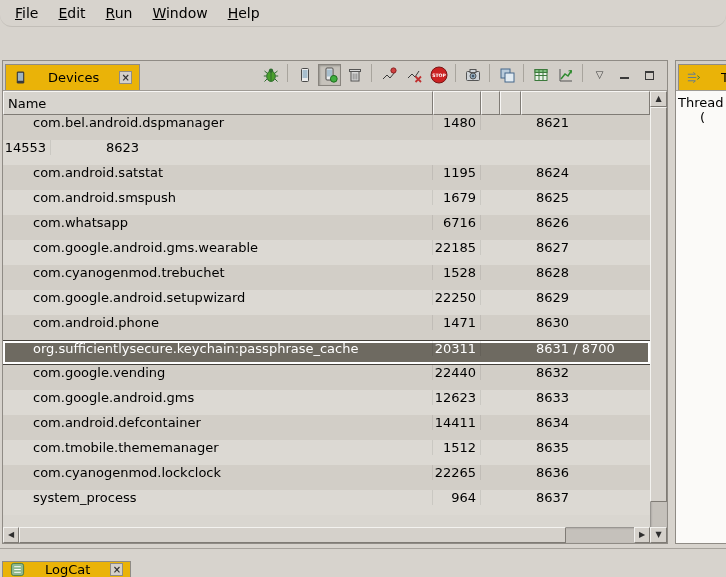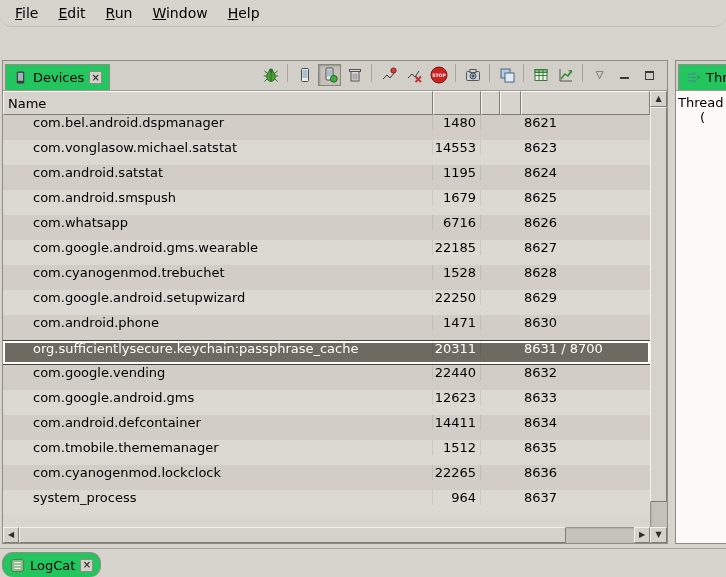--- a/index.html
+++ b/index.html
@@ -23,21 +23,21 @@
 
   
   .main { flex:1 1 auto; display:flex; padding:0 0 4px 2px; min-height:0; }
 
   .panel { border:1px solid #8f8b85; display:flex; flex-direction:column; min-height:0; }
   .devices-panel { width:666px; background:#d9d6d0; }
   .sash { width:7px; flex:0 0 auto; }
   .threads-panel { flex:1; border-right:none; background:#fbfaf8; overflow:hidden; }
 
   .panel-header { height:30px; flex:0 0 auto; display:flex; align-items:flex-end; background:#d2cec8; border-bottom:1px solid #9f9b95; padding:2px 2px 0 2px; }
-  .tab { display:flex; align-items:center; gap:5px; padding:0 7px; background:#22c55e; border:1px solid #8f8b85; border-bottom:none; height:26px; white-space:nowrap;justify-content:space-between; }
+  .tab { display:flex; align-items:center; gap:20px; padding:0 7px; background:#eab308; border:1px solid #8f8b85; border-bottom:none; height:26px; white-space:nowrap;justify-content:space-between; }
   .tab-label { font-size:13px; }
   .tab-close { width:13px; height:13px; border:1px solid #8f8b85; background:#d4d0ca; display:flex; align-items:center; justify-content:center; font-size:10px; font-weight:bold; line-height:1; color:#333; }
 
   
   .view-toolbar { margin-left:auto; display:flex; align-items:center; gap:2px; padding:0 4px 4px 0; }
   .tbtn { width:23px; height:22px; display:flex; align-items:center; justify-content:center; border:1px solid transparent; }
   .tbtn.pressed { background:#c6c2bb; border:1px solid #88847e; box-shadow: inset 1px 1px 2px rgba(0,0,0,0.25); }
   .tsep { width:1px; height:18px; background:#a8a49d; margin:0 3px 4px 3px; align-self:flex-end; }
   .win-glyph-min { width:9px; border-bottom:2px solid #3a3a3a; height:7px; }
   .win-glyph-max { width:9px; height:9px; border:1px solid #3a3a3a; border-top:2px solid #3a3a3a; }
@@ -57,40 +57,40 @@
   .rows { flex:1 1 auto; overflow:hidden; background:#d9d6d0; }
   .row { display:flex; height:25px; align-items:flex-start; }
   .rows .row:nth-of-type(odd)  { background:#d2cec7; }
   .rows .row:nth-of-type(even) { background:#dcd9d3; }
   .row.selected { background:#6e6a61 !important; color:#fff; box-shadow: inset 0 0 0 2px #ffffff; border-top:1px solid #45423c; border-bottom:1px solid #45423c; }
   .cell { display:flex; align-items:center; overflow:hidden; white-space:nowrap; border-right:1px solid rgba(0,0,0,0.08); }
   .cell.name { width:430px; padding-left:30px; }
   .cell.pid  { width:48px; justify-content:flex-end; padding-right:4px; }
   .cell.c3   { width:19px; }
   .cell.c4   { width:21px; }
-  .cell.port { flex:1; padding-left:3px; border-right:none; }
+  .cell.port { flex:1; padding-left:3px; border-right:none;margin-left:12px; }
 
   
   .sbtn { width:16px; height:16px; flex:0 0 auto; background:#d5d1cb; border-top:1px solid #f3f2ef; border-left:1px solid #f3f2ef; border-right:1px solid #7f7b75; border-bottom:1px solid #7f7b75; display:flex; align-items:center; justify-content:center; }
   .tri { font-size:8px; line-height:1; color:#2e2e2e; }
   .hscroll { height:16px; flex:0 0 auto; display:flex; }
   .htrack { flex:1; position:relative; background:#c5c1bb; box-shadow: inset 1px 1px 2px rgba(0,0,0,0.3); }
   .hthumb { position:absolute; left:0; top:0; height:100%; width:89%; background:#d5d1cb; border-top:1px solid #f3f2ef; border-left:1px solid #f3f2ef; border-right:1px solid #7f7b75; border-bottom:1px solid #7f7b75; }
   .vscroll { width:17px; flex:0 0 auto; display:flex; flex-direction:column; }
   .vscroll .sbtn { width:17px; }
   .vtrack { flex:1; position:relative; background:#c5c1bb; box-shadow: inset 1px 1px 2px rgba(0,0,0,0.3); }
   .vthumb { position:absolute; top:0; left:0; width:100%; height:94%; background:#d5d1cb; border-top:1px solid #f3f2ef; border-left:1px solid #f3f2ef; border-right:1px solid #7f7b75; border-bottom:1px solid #7f7b75; }
 
   
   .threads-content { flex:1; padding:4px 2px; background:#fbfaf8; font-size:13px; overflow:hidden; white-space:nowrap; }
   .threads-line2 { padding-left:22px; }
 
   
   .logcat-strip { height:29px; flex:0 0 auto; display:flex; align-items:flex-end; padding:0 0 0 2px; background:#d7d3cd; border-top:1px solid #a6a29c; }
-  .logcat-strip .tab { height:25px;border-radius:11px; }
+  .logcat-strip .tab { height:16px; }
 
   .icon { display:flex; align-items:center; justify-content:center; }
   svg { display:block; }
 </style>
 </head>
 <body>
 
 <div class="window">
 
   <div class="menubar">
@@ -264,21 +264,20 @@
 
               <div class="row">
                 <div class="cell name">com.bel.android.dspmanager</div>
                 <div class="cell pid">1480</div>
                 <div class="cell c3"></div>
                 <div class="cell c4"></div>
                 <div class="cell port">8621</div>
               </div>
 
               <div class="row">
-                <div class="cell name">com.vonglasow.michael.satstat</div>
                 <div class="cell pid">14553</div>
                 <div class="cell c3"></div>
                 <div class="cell c4"></div>
                 <div class="cell port">8623</div>
               </div>
 
               <div class="row">
                 <div class="cell name">com.android.satstat</div>
                 <div class="cell pid">1195</div>
                 <div class="cell c3"></div>

